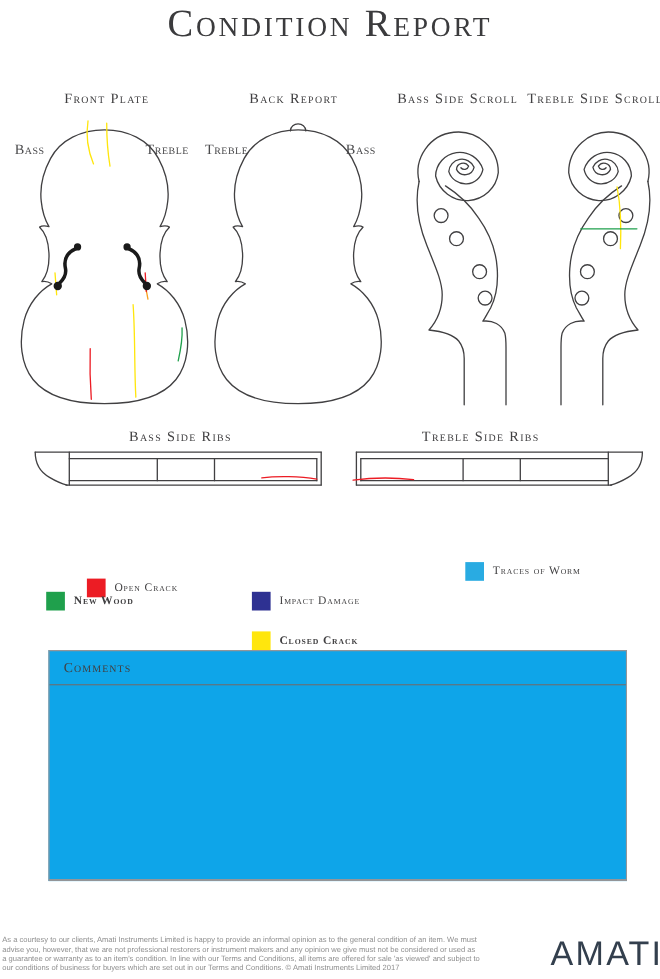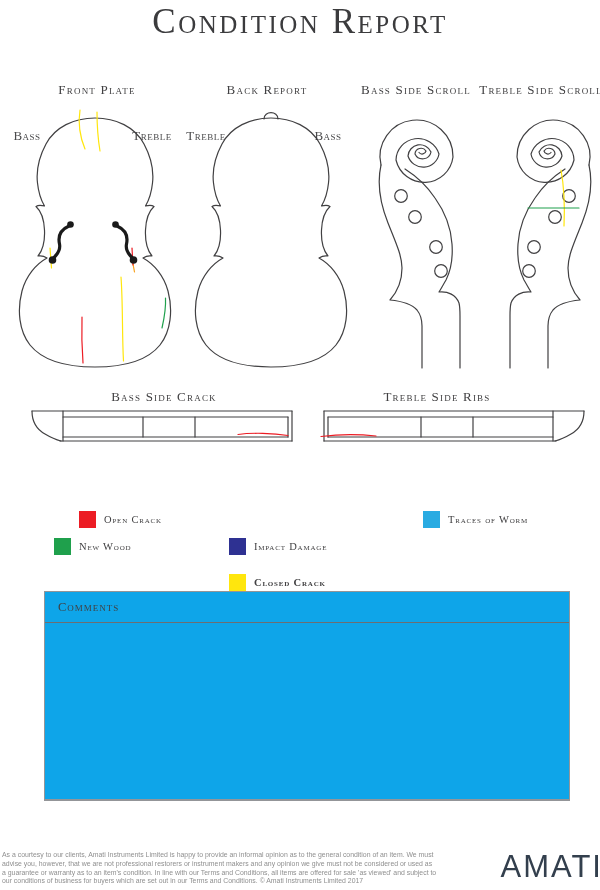--- a/index.html
+++ b/index.html
@@ -117,21 +117,21 @@
                C71,177 69,181 67,184 C76,183 84,187 87,195 C88,199 88,203 88,208 L88,260"></path>
       <circle class="hole" cx="29" cy="88" r="6.3"></circle>
         <circle class="hole" cx="43" cy="109" r="6.3"></circle>
       <circle class="hole" cx="64" cy="139" r="6.3"></circle>
         <circle class="hole" cx="69" cy="163" r="6.3"></circle>
     </g>
     <path class="mk mk-y" stroke-width="2.5" d="M73,62 C76,78 77,96 76,118"></path>
     <path class="mk mk-g" stroke-width="3" d="M40,100 L91,100"></path>
   </svg>
 
-  <div class="abs sec" style="left:164px;top:389px;">Bass Side Crack</div>
+  <div class="abs sec" style="left:164px;top:389px;">Bass Side Ribs</div>
   <div class="abs sec" style="left:437px;top:389px;">Treble Side Ribs</div>
 
   <svg class="abs" style="left:30px;top:403px;" width="270" height="48" viewBox="0 0 270 48">
     <g>
       <path d="M2,8 L262,8"></path>
         <path d="M33,14 L258,14"></path>
         <path d="M33,34 L258,34"></path>
         <path d="M30,38 L262,38"></path>
       <path d="M2,8 C2,17 6,26 15,31 C20,34 25,36.5 31,38"></path>
       <path d="M33,8 L33,38"></path>
@@ -152,33 +152,33 @@
       <path d="M2,8 C2,17 6,26 15,31 C20,34 25,36.5 31,38"></path>
       <path d="M33,8 L33,38"></path>
         <path d="M258,14 L258,34"></path>
         <path d="M262,8 L262,38"></path>
       <path d="M113,14 L113,34"></path>
         <path d="M165,14 L165,34"></path>
     </g>
     <path class="mk mk-r" stroke-width="4" d="M5,33.5 C20,31.5 42,31 60,33"></path>
   </svg>
 
-  <div class="abs leg" style="left:42px;top:511px;padding-left:37px;">
+  <div class="abs leg" style="left:42px;top:526px;padding-left:37px;">
     <div class="sw c-red"></div>
     <span>Open Crack</span>
   </div>
   <div class="abs leg bold" style="left:229px;top:526px;margin-top:48px;">
     <div class="sw c-yellow"></div>
     <span>Closed Crack</span>
   </div>
   <div class="abs leg" style="left:423px;top:511px;">
     <div class="sw c-blue"></div>
     <span>Traces of Worm</span>
   </div>
-  <div class="abs leg" style="left:54px;top:538px;">
+  <div class="abs leg" style="left:42px;top:538px;font-weight:bold;">
     <div class="sw c-green"></div>
     <span>New Wood</span>
   </div>
   <div class="abs leg" style="left:229px;top:538px;">
     <div class="sw c-navy"></div>
     <span>Impact Damage</span>
   </div>
 
   <div class="abs cbox">
     <div class="chead">Comments</div>

